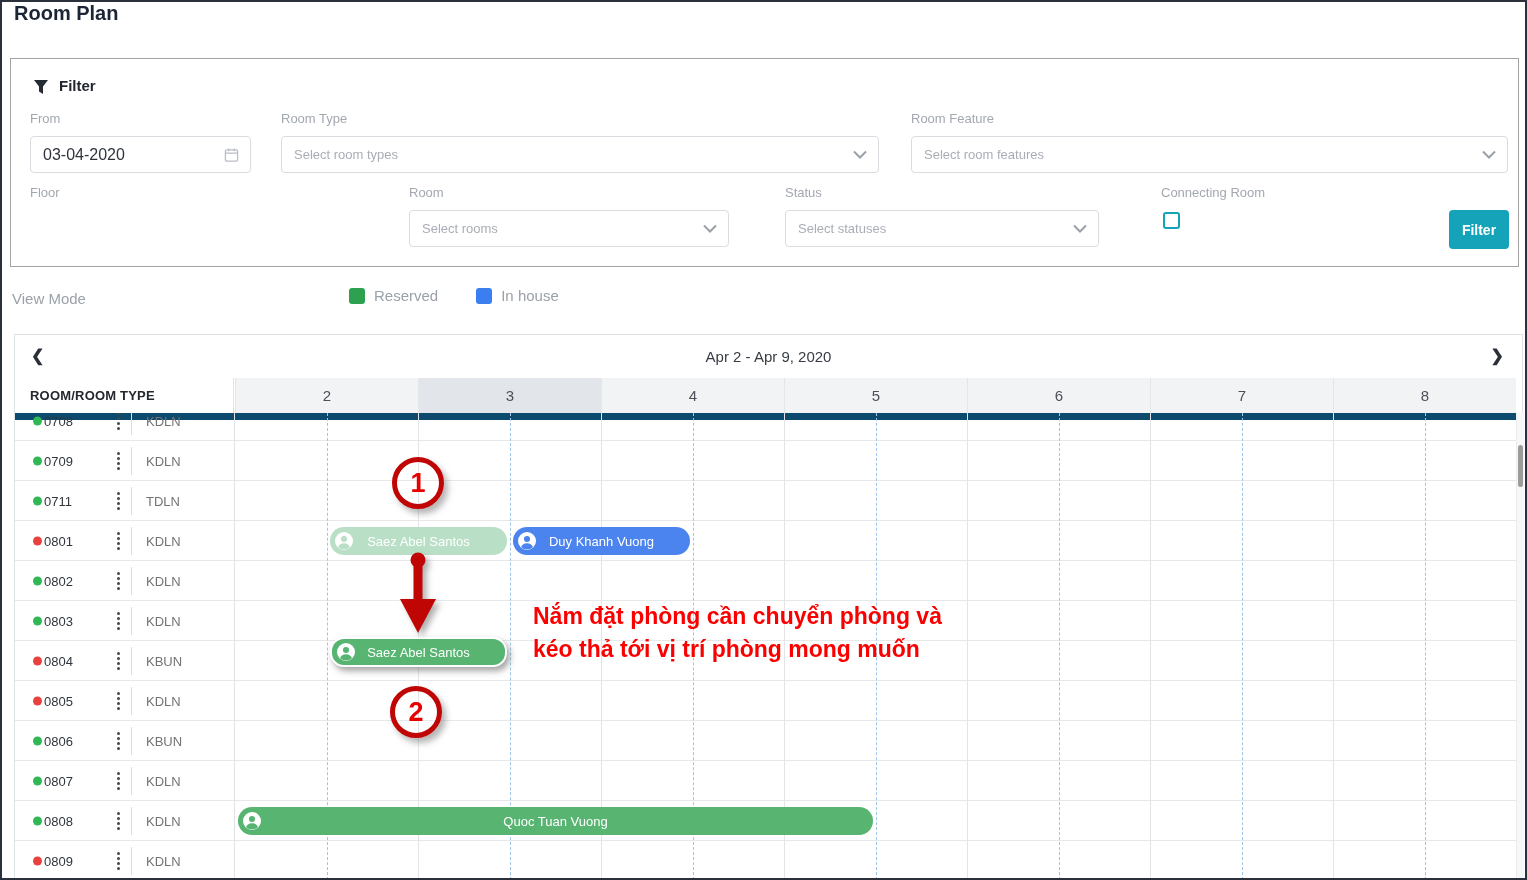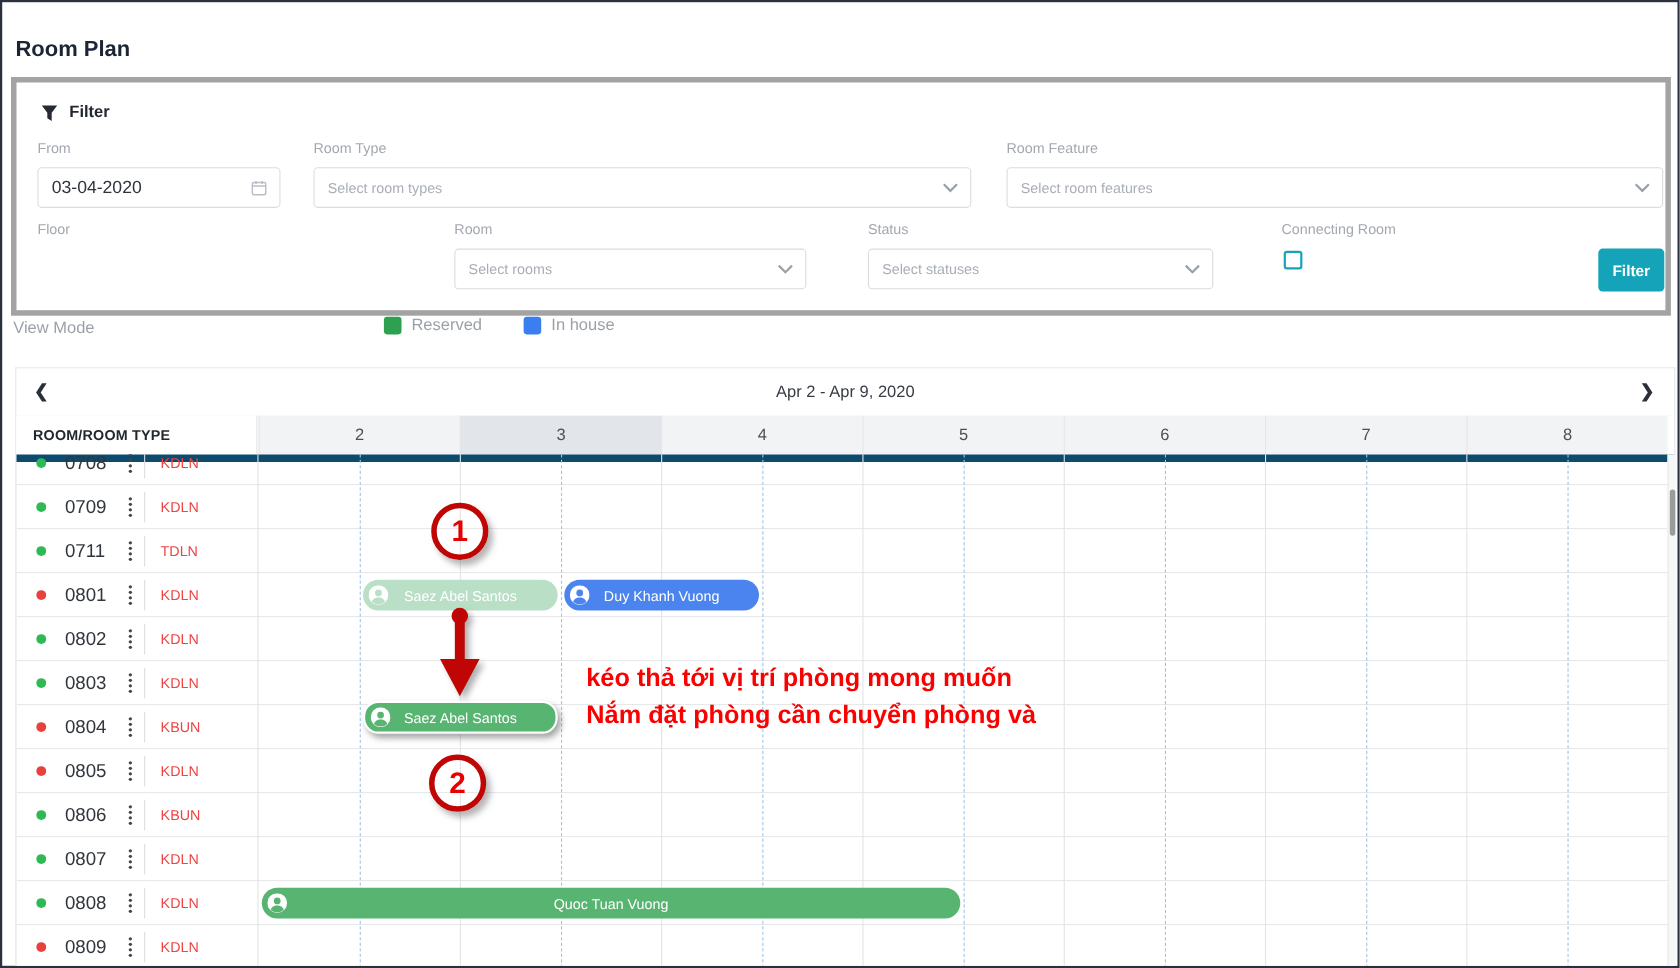--- a/index.html
+++ b/index.html
@@ -1,22 +1,22 @@
 <!DOCTYPE html>
 <html><head>
 <meta charset="utf-8">
 <style>
   html,body{margin:0;padding:0;background:#888;}
   .page{position:relative;width:1527px;height:880px;background:#fff;border:2px solid #2a303c;
         box-sizing:border-box;font-family:"Liberation Sans",sans-serif;overflow:hidden;margin:0 auto;}
   .abs{position:absolute;}
   
-  .title{left:12px;top:32px;font-size:20px;font-weight:700;color:#1c2536;}
-  
-  .fcard{left:8px;top:68px;right:6px;height:207px;border:5px solid #a3a3a3;background:#fff;}
+  .title{left:12px;top:0;font-size:20px;font-weight:700;color:#1c2536;}
+  
+  .fcard{left:8px;top:56px;right:6px;height:207px;border:1px solid #a3a3a3;background:#fff;}
   .fhead{left:48px;top:18px;font-size:15px;font-weight:700;color:#22262e;}
   .funnel{left:22px;top:20px;width:16px;height:16px;}
   .flabel{font-size:13px;color:#a3a8b0;}
   .fbox{height:37px;border:1px solid #d9dce0;border-radius:4px;background:#fff;
         display:flex;align-items:center;padding:0 12px;box-sizing:border-box;font-size:13px;}
   .val{color:#2f343c;font-size:16px;}
   .ph{color:#a9aeb6;}
   .boxicon{position:absolute;right:11px;top:50%;transform:translateY(-50%);display:flex;}
   .checkbox{width:17px;height:17px;border:2px solid #14a3b8;border-radius:3px;background:#fff;box-sizing:border-box;}
   .filter-btn{left:1438px;top:151px;width:60px;height:39px;background:#14a3b8;color:#fff;border-radius:4px;
@@ -41,25 +41,25 @@
   .corner{left:0;top:0;width:219px;height:35px;background:#fff;border-right:1px solid #e0e3e6;box-sizing:border-box;
         display:flex;align-items:center;padding-left:15px;font-size:13px;font-weight:700;color:#23272e;letter-spacing:.2px;}
   .daycell{position:absolute;top:0;height:35px;background:#f1f3f5;border-left:1px solid #e4e6e9;box-sizing:border-box;
         display:flex;align-items:center;justify-content:center;font-size:15px;color:#4b5058;cursor:pointer;}
   .daycell.hl{background:#e2e5e9;}
   .rows{left:0;top:78px;right:0;bottom:0;overflow:hidden;}
   .rows-inner{position:absolute;left:0;right:0;top:-12px;}
   .row{position:relative;height:40px;border-bottom:1px solid #e6e8ea;box-sizing:border-box;}
   .dot{position:absolute;left:18px;top:50%;transform:translateY(-50%);width:9px;height:9px;border-radius:50%;}
   .dot.green{background:#2eb954;} .dot.red{background:#e8413d;}
-  .num{position:absolute;left:44px;top:50%;transform:translateY(-50%);font-size:17px;color:#31363d;}
+  .num{position:absolute;left:29px;top:50%;transform:translateY(-50%);font-size:13px;color:#31363d;}
   .kebab{position:absolute;left:100px;top:50%;transform:translateY(-50%);display:flex;flex-direction:column;gap:2px;cursor:pointer;padding:2px;}
   .kdot{width:3px;height:3px;border-radius:50%;background:#41464d;}
   .divline{position:absolute;left:116px;top:6px;height:28px;width:1px;background:#dcdee1;}
-  .rtype{position:absolute;left:131px;top:50%;transform:translateY(-50%);font-size:13px;color:#ef4444;}
+  .rtype{position:absolute;left:131px;top:50%;transform:translateY(-50%);font-size:13px;color:#737373;}
   .gline{position:absolute;top:0;bottom:0;width:0;z-index:1;}
   .gline.solid{border-left:1px solid #e2e4e7;}
   .gline.dashed{border-left:1px dashed #9ec5e8;}
   .colborder{position:absolute;top:0;bottom:0;left:219px;width:0;border-left:1px solid #e0e3e6;z-index:2;}
   .gridright{position:absolute;top:0;bottom:0;left:1501px;width:0;border-left:1px solid #ececee;z-index:2;}
   
   .bar{position:absolute;height:28px;border-radius:14px;display:flex;align-items:center;justify-content:center;
         z-index:3;cursor:pointer;box-sizing:border-box;text-align:right;}
   .bar .bar-name{color:#fff;font-size:13px;font-weight:500;}
   .bar.reserved-ghost{background:#b9dfc6;color:#b9dfc6;}
@@ -381,17 +381,17 @@
   </div>
 
   <div class="abs anno circ circ1">1</div>
   <svg class="abs anno arrow" width="38" height="86" viewBox="0 0 38 86">
     <circle cx="19" cy="9" r="7.5" fill="#c00505"></circle>
     <rect x="14.5" y="9" width="9" height="41" fill="#c00505"></rect>
     <polygon points="1,48 37,48 19,82" fill="#c00505"></polygon>
   </svg>
   <div class="abs anno circ circ2">2</div>
   <div class="abs anno note">
+    <div>Nắm đặt phòng cần chuyển phòng và</div>
     <div>kéo thả tới vị trí phòng mong muốn</div>
-    <div>Nắm đặt phòng cần chuyển phòng và</div>
   </div>
 
 </div>
 
 </body></html>

